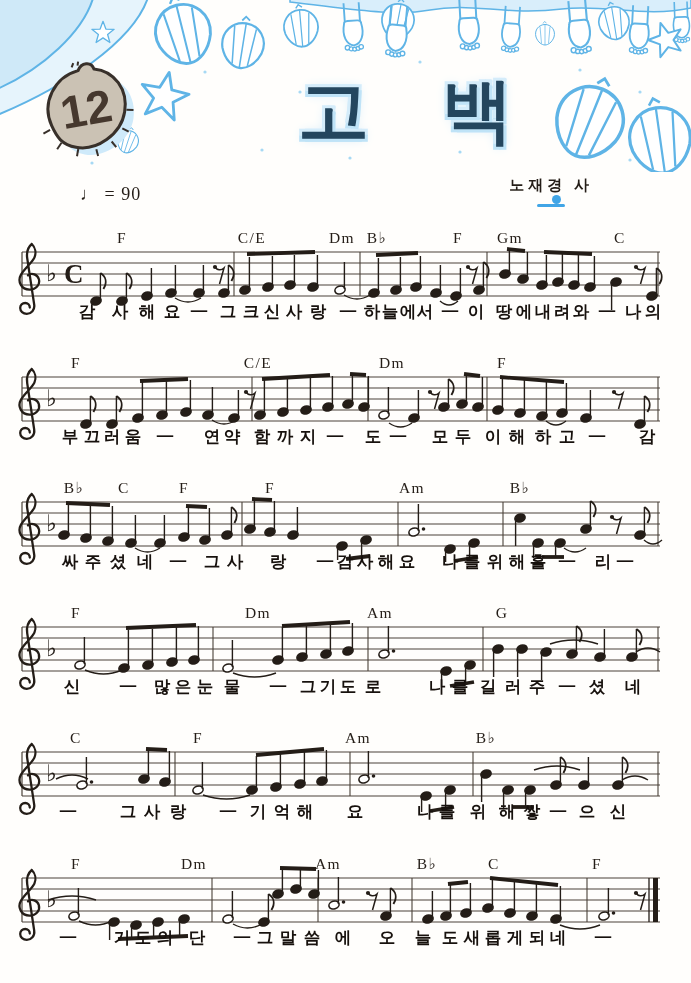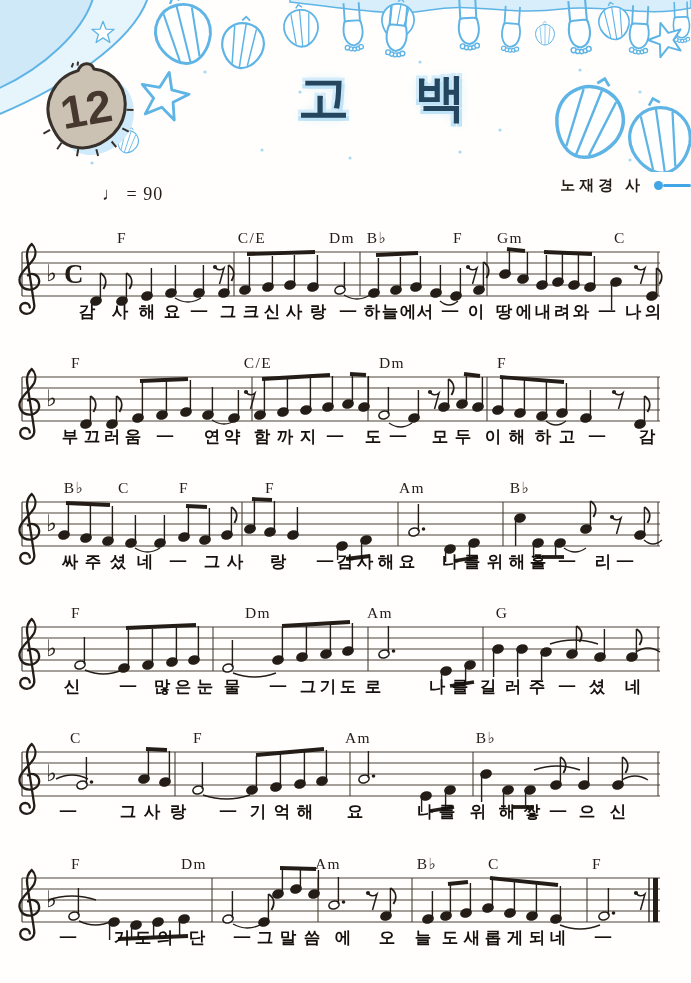--- a/index.html
+++ b/index.html
@@ -1,26 +1,26 @@
 <!DOCTYPE html>
 <html><head>
 <meta charset="utf-8">
 <style>
   html,body{margin:0;padding:0;}
   body{width:691px;height:983px;position:relative;overflow:hidden;background:#fffefc;
        font-family:"Liberation Sans","DejaVu Sans",sans-serif;}
   #header-decor{position:absolute;top:0;left:0;z-index:1;}
   #title{position:absolute;top:64px;left:298px;z-index:3;
          font-family:"DejaVu Sans","Liberation Sans",sans-serif;
-         font-size:51px;font-weight:800;color:#24465e;letter-spacing:24px;white-space:nowrap;
+         font-size:71px;font-weight:800;color:#24465e;letter-spacing:24px;white-space:nowrap;
          text-shadow:3px 3px 0 #bfe3f7,-3px -3px 0 #d4ecfa,3px -3px 0 #d4ecfa,-3px 3px 0 #bfe3f7,0 0 12px #cfeafa;}
-  #tempo{position:absolute;top:184px;left:102px;z-index:3;color:#241d17;
+  #tempo{position:absolute;top:184px;left:80px;z-index:3;color:#241d17;
          font-family:"Liberation Serif","DejaVu Serif","DejaVu Sans",serif;font-size:18px;letter-spacing:1px;}
   #credits{position:absolute;top:176px;right:0;z-index:3;width:280px;}
-  .credit-row{display:flex;align-items:center;justify-content:flex-end;margin-bottom:9px;}
+  .credit-row{display:flex;align-items:center;justify-content:flex-end;margin-bottom:9px;flex-direction:column;}
   .credit-label{font-size:15px;font-weight:700;color:#241d17;letter-spacing:4px;
                 font-family:"Liberation Serif","DejaVu Serif","DejaVu Sans",serif;}
   .credit-dot{width:9px;height:9px;border-radius:50%;background:#41a5e6;margin:0 0 0 10px;flex:0 0 auto;}
   .credit-line{width:28px;height:3px;background:#41a5e6;border-radius:2px;flex:0 0 auto;}
   .system{position:absolute;left:0;width:691px;height:122px;z-index:2;}
   .chords{position:absolute;top:5px;left:0;right:0;height:17px;}
   .chords span{position:absolute;top:0;transform:translateX(-50%);color:#241d17;
                font-family:"Liberation Serif","DejaVu Serif","DejaVu Sans",serif;
                font-size:15.5px;letter-spacing:1.5px;white-space:nowrap;}
   svg.staff{position:absolute;top:13px;left:0;}

